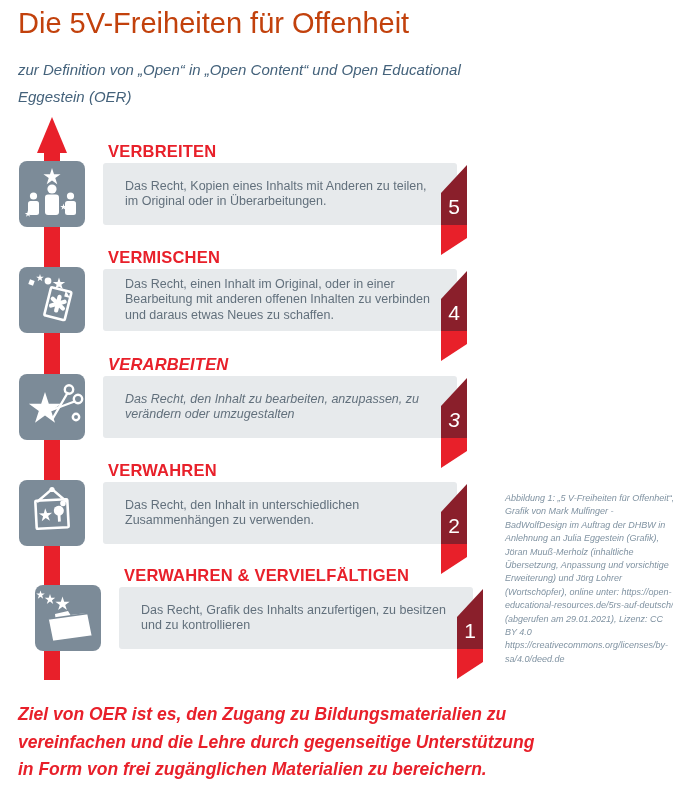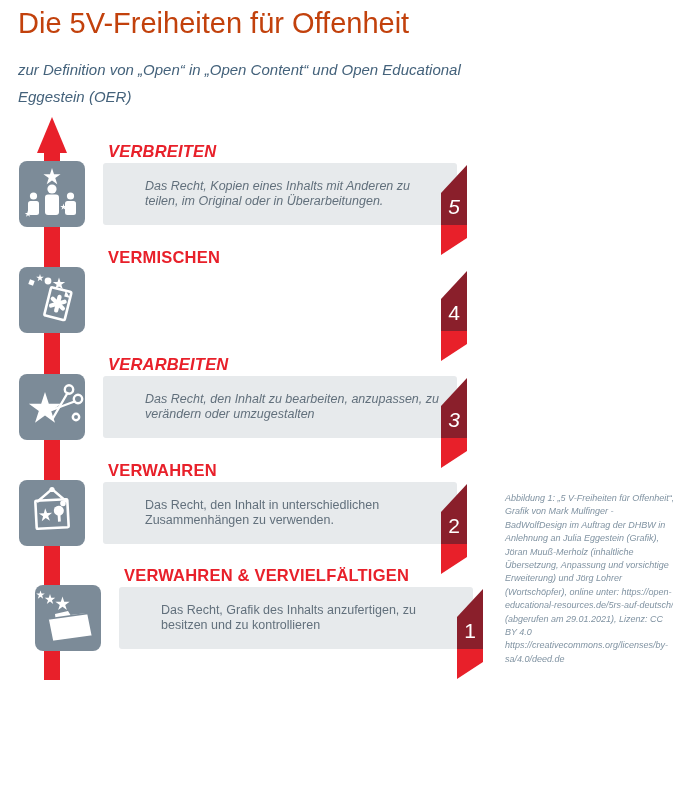--- a/index.html
+++ b/index.html
@@ -10,29 +10,29 @@
   .title { position:absolute; left:18px; top:7px; font-size:29px; font-weight:normal; color:#c2410c; }
   .subtitle { position:absolute; left:18px; top:56px; width:500px; font-size:15px; font-style:italic;
               color:#44627b; line-height:27px; }
 
   .arrow-head { position:absolute; left:37px; top:117px; width:0; height:0;
                 border-left:15px solid transparent; border-right:15px solid transparent;
                 border-bottom:36px solid #e8202a; }
   .arrow-shaft { position:absolute; left:44px; top:150px; width:16px; height:530px; background:#e8202a; }
 
   .section { position:absolute; left:103px; width:372px; height:120px; }
-  .sec-5 { top:141px;font-style:italic; } .sec-4 { top:247px;text-decoration:underline; } .sec-3 { top:354px;font-style:italic; } .sec-2 { top:460px; } .sec-1 { top:565px;margin-left:16px; }
+  .sec-5 { top:141px; } .sec-4 { top:247px;text-decoration:underline; } .sec-3 { top:354px;font-style:italic; } .sec-2 { top:460px; } .sec-1 { top:565px;margin-left:16px; }
 
   .section-icon { position:absolute; left:-84px; top:20px; width:66px; height:66px; }
   .section-icon svg { display:block; width:66px; height:66px; }
 
   .section-title { position:absolute; top:1px; left:5px; font-size:16.5px; font-weight:bold;
                    color:#e8202a; letter-spacing:0.2px; }
   .section-box { position:absolute; top:22px; left:0; width:354px; height:62px; background:#e7eaec;
-                 border-radius:3px; display:flex; align-items:center;padding-left:20px; }
+                 border-radius:3px; display:flex; align-items:center; }
   .section-text { padding:0 16px 0 22px; font-size:12.5px; line-height:15.5px; color:#62707c; }
 
   .ribbon { position:absolute; top:24px; left:338px; width:26px; height:90px; }
   .ribbon-main { position:absolute; top:0; left:0; width:26px; height:60px; background:#8a1f2b;
                  -webkit-clip-path:polygon(100% 0, 100% 100%, 0 100%, 0 28px);
                  clip-path:polygon(100% 0, 100% 100%, 0 100%, 0 28px); }
   .ribbon-tail { position:absolute; top:60px; left:0; width:26px; height:30px; background:#e8202a;
                  -webkit-clip-path:polygon(0 0, 100% 0, 100% 13px, 0 100%);
                  clip-path:polygon(0 0, 100% 0, 100% 13px, 0 100%); }
   .ribbon-number { position:absolute; top:30px; left:0; width:26px; text-align:center;
@@ -98,20 +98,23 @@
             <line x1="32.4" y1="40" x2="44.6" y2="33"></line>
           </g>
         </g>
         <rect x="10" y="13" width="5" height="5" transform="rotate(20 12.5 15.5)" fill="#fff"></rect>
         <use href="#st" transform="translate(21 11) scale(4)" fill="#fff"></use>
         <circle cx="29" cy="14" r="3.4" fill="#fff"></circle>
         <use href="#st" transform="translate(40 17) scale(6.5)" fill="#fff"></use>
       </svg>
     </div>
     <div class="section-title">VERMISCHEN</div>
+    <div class="section-box">
+      <p class="section-text">Das Recht, einen Inhalt im Original, oder in einer Bearbeitung mit anderen offenen Inhalten zu verbinden und daraus etwas Neues zu schaffen.</p>
+    </div>
     <div class="ribbon">
       <div class="ribbon-main"></div>
       <div class="ribbon-tail"></div>
       <div class="ribbon-number">4</div>
     </div>
   </div>
 
   <div class="section sec-3">
     <div class="section-icon">
       <svg viewBox="0 0 66 66">
@@ -185,14 +188,19 @@
       <div class="ribbon-tail"></div>
       <div class="ribbon-number">1</div>
     </div>
   </div>
 
   <div class="caption">
     <div>Abbildung 1: „5 V-Freiheiten für Offenheit“, Grafik von Mark Mulfinger - BadWolfDesign im Auftrag der DHBW in Anlehnung an Julia Eggestein (Grafik), Jöran Muuß-Merholz (inhaltliche Übersetzung, Anpassung und vorsichtige Erweiterung) und Jörg Lohrer (Wortschöpfer), online unter: https://open-educational-resources.de/5rs-auf-deutsch/</div>
     <div>(abgerufen am 29.01.2021), Lizenz: CC BY 4.0 https://creativecommons.org/licenses/by-sa/4.0/deed.de</div>
   </div>
 
+  <div class="footer">
+    <div>Ziel von OER ist es, den Zugang zu Bildungsmaterialien zu</div>
+    <div>vereinfachen und die Lehre durch gegenseitige Unterstützung</div>
+    <div>in Form von frei zugänglichen Materialien zu bereichern.</div>
+  </div>
 
 </div>
 
 </body></html>

